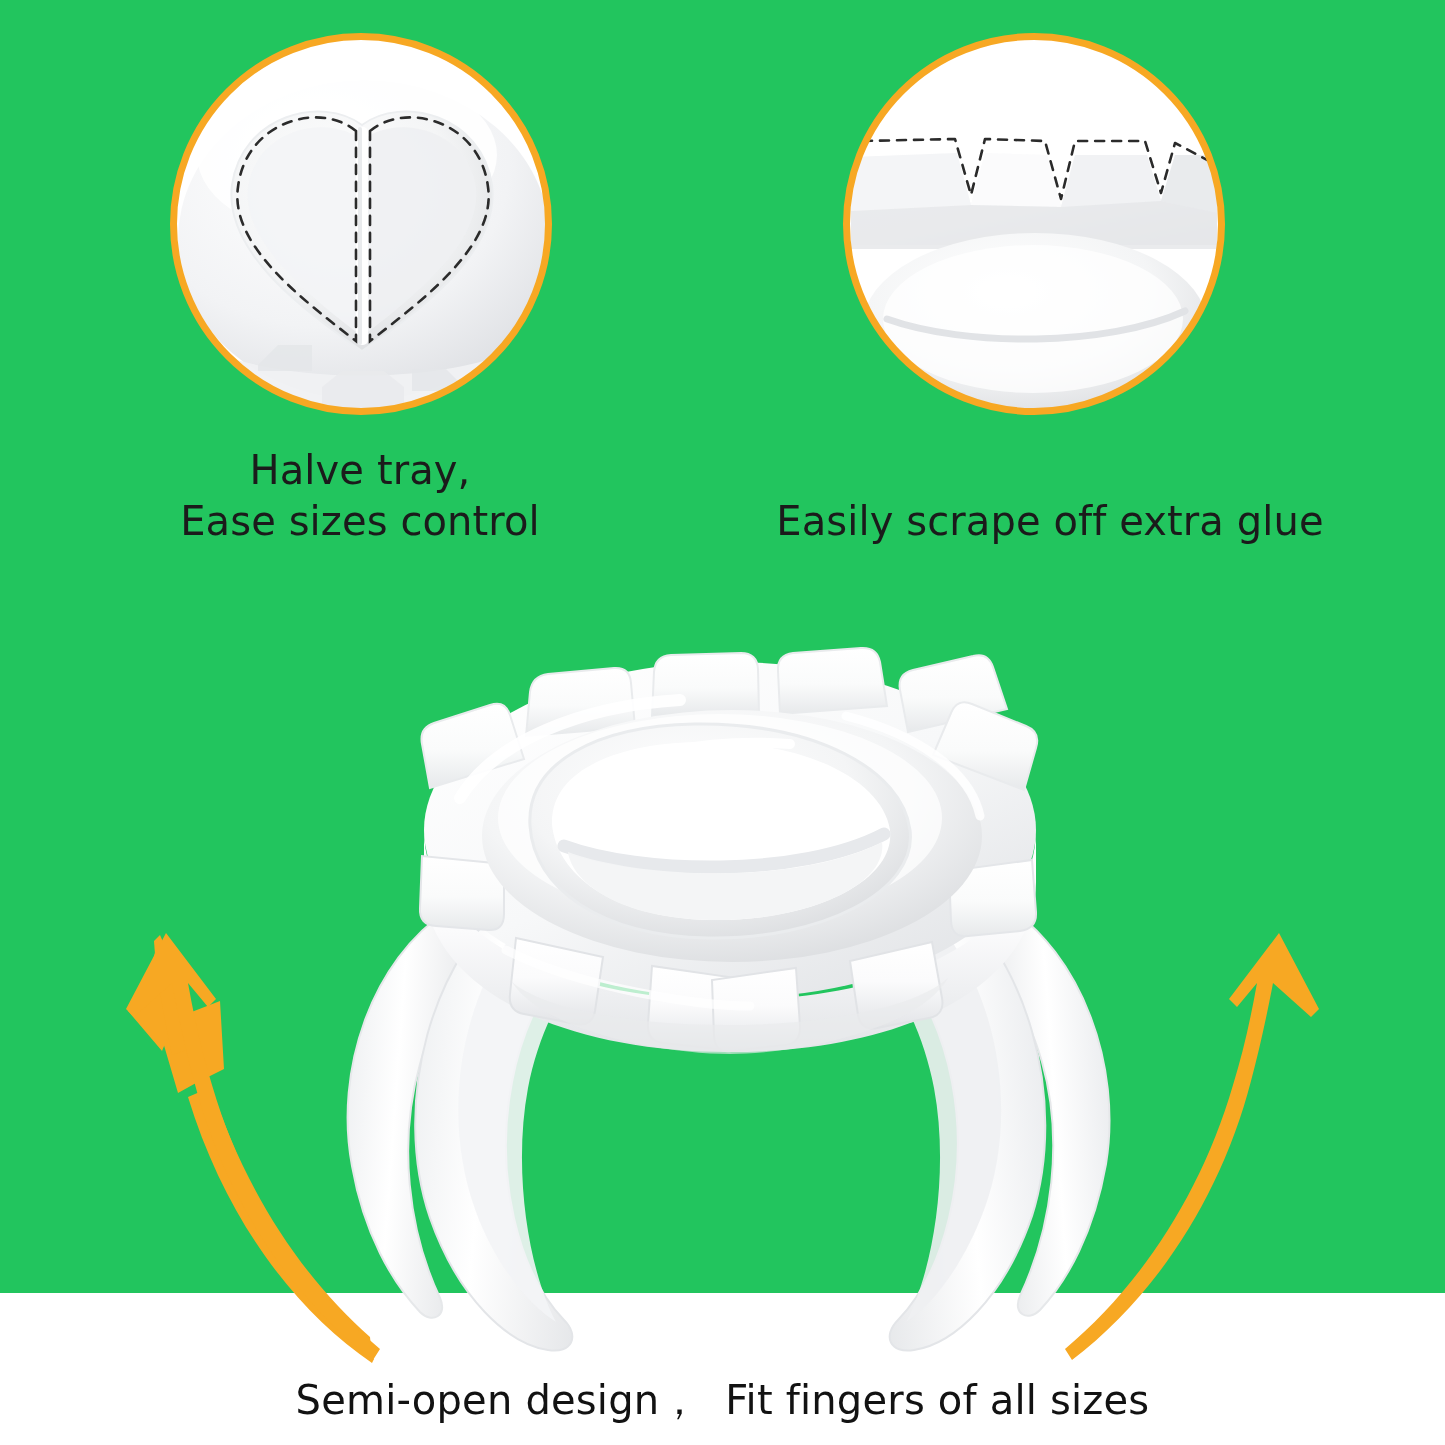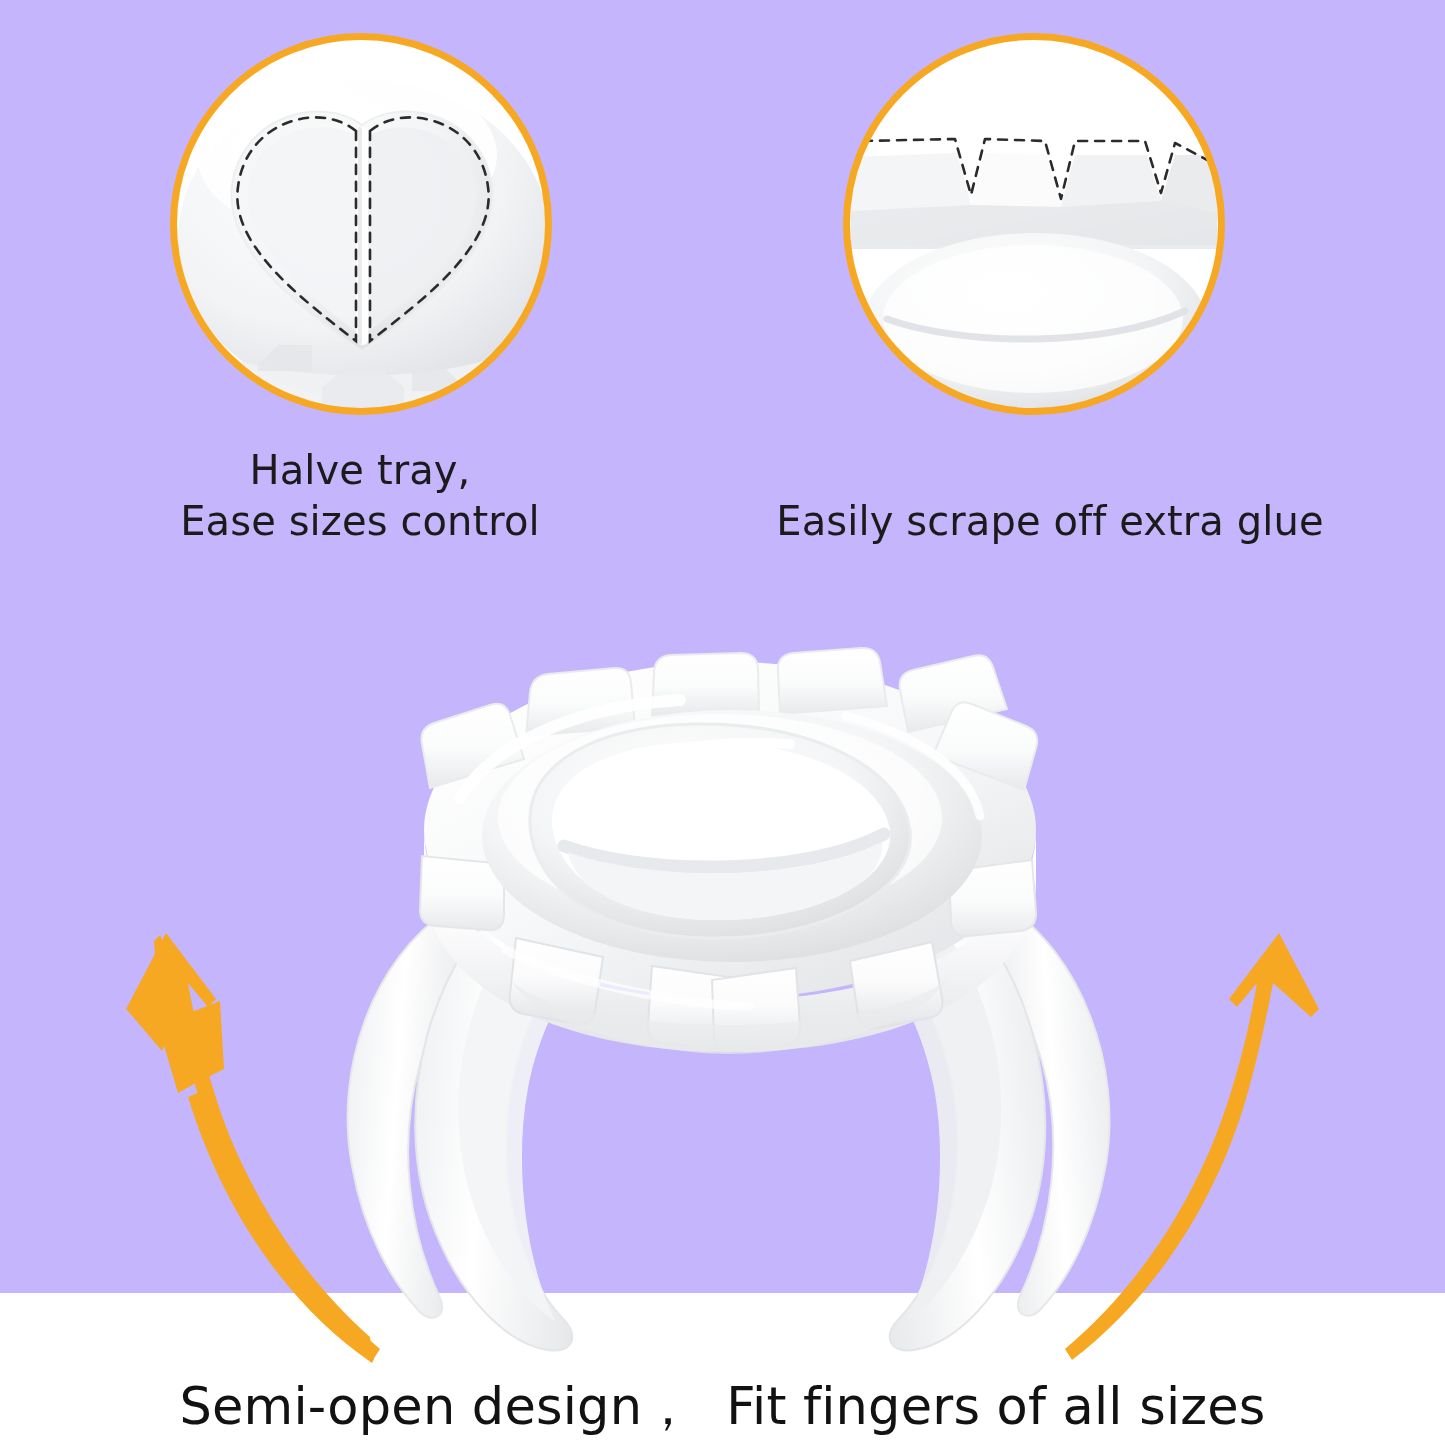--- a/index.html
+++ b/index.html
@@ -10,21 +10,21 @@
   body {
     width: 1445px;
     height: 1445px;
     font-family: "DejaVu Sans", sans-serif;
     overflow: hidden;
   }
   #stage {
     position: relative;
     width: 1445px;
     height: 1293px;
-    background: #c4b5fd;
+    background: #22c55e;
   }
   .abs { position: absolute; }
 
   
   .callout-circle {
     border-radius: 50%;
     overflow: hidden;
     box-sizing: border-box;
   }
   .callout-ring {
@@ -39,21 +39,21 @@
     color: #1b1b1b;
     font-size: 40px;
     line-height: 1.28;
     letter-spacing: 0.1px;
     white-space: pre-line;
     font-family: "DejaVu Sans", sans-serif;
   }
   .caption-bottom {
     text-align: center;
     color: #121212;
-    font-size: 51px;
+    font-size: 40px;
     line-height: 1.2;
     letter-spacing: 0.2px;
     white-space: pre;
     font-family: "DejaVu Sans", sans-serif;
   }
 
   svg { display: block; }
 </style>
 </head>
 <body>

